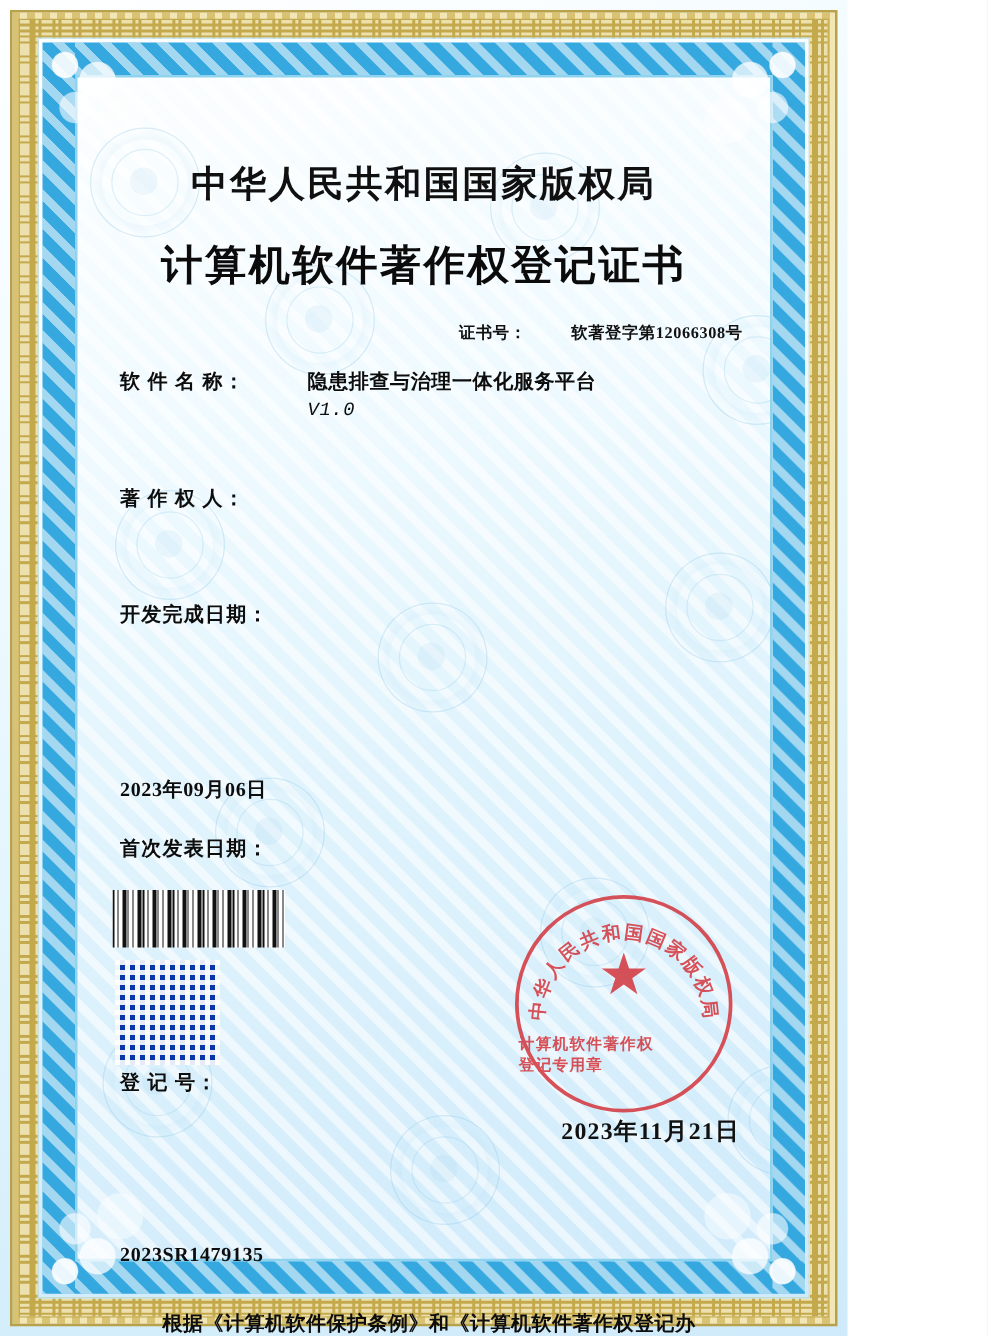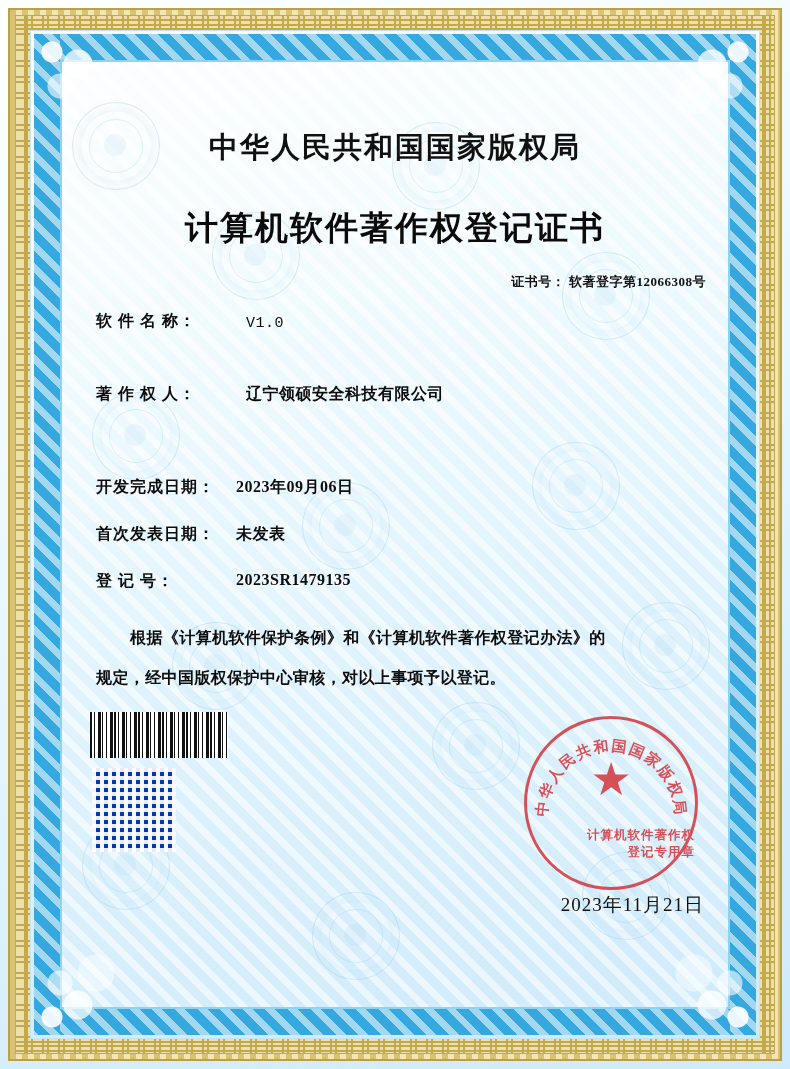--- a/index.html
+++ b/index.html
@@ -9,21 +9,21 @@
   }
   body {
     width: 790px;
     height: 1069px;
     font-family: "Liberation Serif", "DejaVu Serif", serif;
     -webkit-font-smoothing: antialiased;
   }
 
   .certificate {
     position: relative;
-    width: 790px;
+    width: 678px;
     height: 1069px;
     overflow: hidden;
     background: linear-gradient(160deg, #ffffff 0%, #f2fbff 25%, #e3f5fd 55%, #d5eefb 80%, #cfeafa 100%);
   }
 
   
   .border-outer {
     position: absolute;
     left: 8px; top: 8px; right: 8px; bottom: 8px;
     border: 2px solid #b9a14a;
@@ -145,34 +145,34 @@
     font-weight: 700;
     margin-top: 62px;
     font-family: "Liberation Serif", "DejaVu Serif", serif;
   }
   .title-sub {
     text-align: center;
     font-size: 33px;
     letter-spacing: 2px;
     color: #0b0b0b;
     font-weight: 700;
-    margin-top: 38px;
+    margin-top: 22px;
     font-family: "Liberation Serif", "DejaVu Serif", serif;
   }
 
   .cert-no {
     text-align: right;
     margin-top: 22px;
     padding-right: 18px;
     font-size: 13px;
     font-weight: 700;
     color: #111;
     letter-spacing: .5px;
   }
-  .cert-no .label { margin-right: 0; }
+  .cert-no .label { margin-right: 32px; }
 
   .fields {
     margin-top: 20px;
     padding-left: 30px;
   }
   .field-row {
     display: flex;
     align-items: flex-start;
     margin-bottom: 18px;
     font-size: 16px;
@@ -188,24 +188,25 @@
   .field-value {
     font-weight: 700;
     letter-spacing: .5px;
   }
   .field-value .sub-line {
     display: block;
     margin-top: 4px;
     font-family: "Liberation Mono", "DejaVu Sans Mono", monospace;
     font-size: 15px;
     font-weight: 500;
+    font-style: italic;
   }
   .gap-lg { height: 34px; }
 
-  .fields-lower .field-row { margin-bottom: 26px; }
+  .fields-lower .field-row { margin-bottom: 26px; flex-direction: column; }
   .fields-lower .field-label { width: 140px; flex: 0 0 140px; }
 
   .statement {
     margin-top: 12px;
     padding-left: 30px;
     padding-right: 26px;
     font-size: 16px;
     line-height: 40px;
     font-weight: 700;
     color: #0d0d0d;
@@ -272,33 +273,33 @@
     font-size: 15px;
     font-weight: 700;
     letter-spacing: 2px;
     font-family: "Liberation Serif", "DejaVu Serif", serif;
   }
   .seal .bottom-lines {
     position: absolute;
     left: 0;
     bottom: 26px;
     width: 100%;
-    text-align: right;
+    text-align: left;
     font-size: 12.5px;
     font-weight: 700;
     line-height: 17px;
     letter-spacing: 1px;
   }
 
   .issue-date {
     position: absolute;
     right: 86px;
     top: 892px;
     font-size: 19px;
-    font-weight: 400;
+    font-weight: 700;
     color: #111;
     letter-spacing: 1px;
     margin-left: 10px;
   }
 </style>
 </head>
 <body>
 
 <div class="certificate">
 
@@ -334,29 +335,29 @@
 
     <div class="cert-no">
       <span class="label">证书号：</span>
       <span class="value">软著登字第12066308号</span>
     </div>
 
     <div class="fields">
       <div class="field-row">
         <div class="field-label">软 件 名 称：</div>
         <div class="field-value">
+          <span>隐患排查与治理一体化服务平台</span>
           <span class="sub-line">V1.0</span>
         </div>
       </div>
 
       <div class="gap-lg"></div>
 
       <div class="field-row">
         <div class="field-label">著 作 权 人：</div>
-        <div class="field-value">辽宁领硕安全科技有限公司</div>
       </div>
     </div>
 
     <div class="gap-lg"></div>
 
     <div class="fields fields-lower">
       <div class="field-row">
         <div class="field-label">开发完成日期：</div>
         <div class="field-value">2023年09月06日</div>
       </div>

